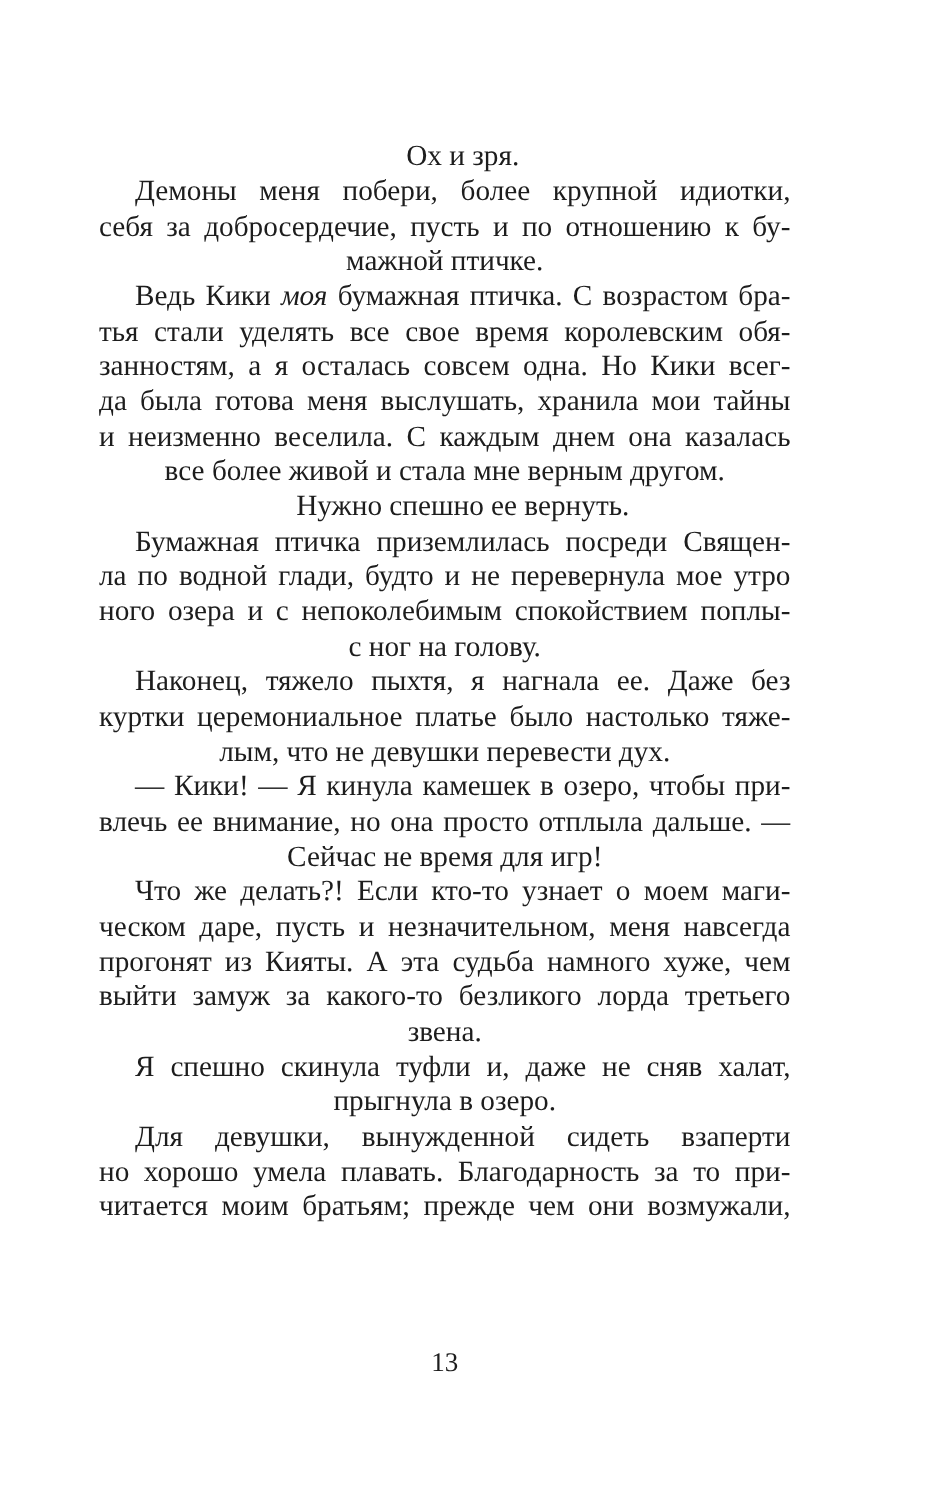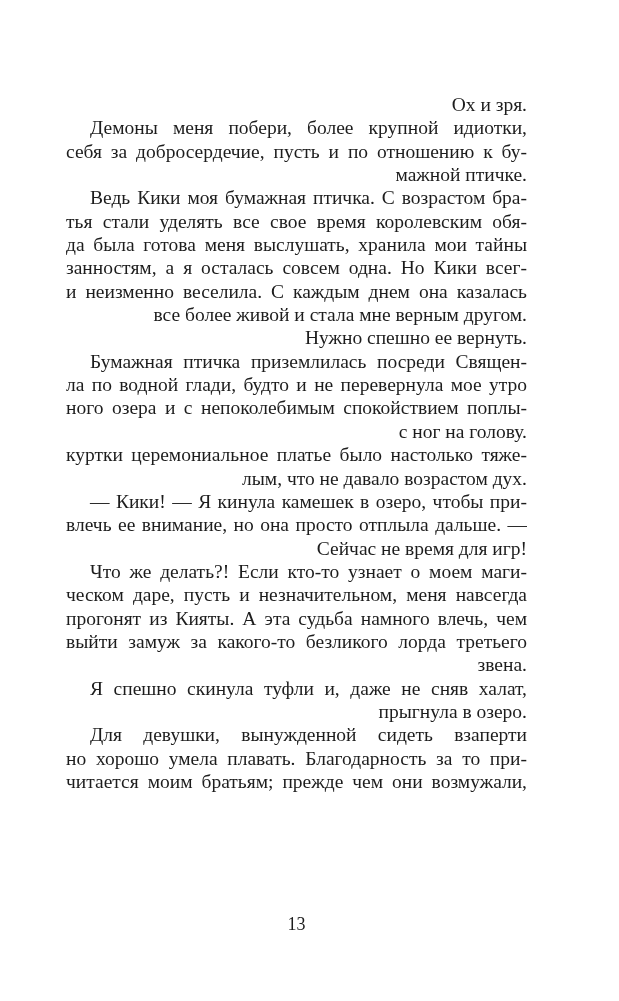--- a/index.html
+++ b/index.html
@@ -24,73 +24,74 @@
     position: absolute;
     left: 66px;
     top: 93px;
     width: 461px;
     overflow: hidden;
   }
   .line {
     font-size: 19.5px;
     line-height: 23.35px;
     height: 23.35px;
-    text-align: right;
+    text-align: center;
     white-space: normal;
     overflow: hidden;
   }
   .line.justify {
     text-align: justify;
     text-align-last: justify;
   }
   .line.indent {
     text-indent: 24px;
   }
   .line .italic {
+    font-style: italic;
   }
   .page-number {
     position: absolute;
     left: 66px;
     top: 898px;
     width: 461px;
     text-align: center;
     font-size: 18px;
     line-height: 20px;
     color: #1d1d1d;
-    margin-top: 16px;
   }
 </style>
 </head>
 <body>
 
 <div class="page">
   <div class="text-block" id="text-block">
       <div class="line indent">Ох и зря.</div>
       <div class="line indent justify">Демоны меня побери, более крупной идиотки,</div>
       <div class="line justify">себя за добросердечие, пусть и по отношению к бу-</div>
       <div class="line">мажной птичке.</div>
       <div class="line indent justify"><span>Ведь Кики </span><span class="italic">моя</span><span> бумажная птичка. С возрастом бра-</span></div>
       <div class="line justify">тья стали уделять все свое время королевским обя-</div>
+      <div class="line justify">занностям, а я осталась совсем одна. Но Кики всег-</div>
       <div class="line justify">да была готова меня выслушать, хранила мои тайны</div>
-      <div class="line justify">занностям, а я осталась совсем одна. Но Кики всег-</div>
       <div class="line justify">и неизменно веселила. С каждым днем она казалась</div>
       <div class="line">все более живой и стала мне верным другом.</div>
       <div class="line indent">Нужно спешно ее вернуть.</div>
       <div class="line indent justify">Бумажная птичка приземлилась посреди Священ-</div>
       <div class="line justify">ла по водной глади, будто и не перевернула мое утро</div>
       <div class="line justify">ного озера и с непоколебимым спокойствием поплы-</div>
       <div class="line">с ног на голову.</div>
+      <div class="line indent justify">Наконец, тяжело пыхтя, я нагнала ее. Даже без</div>
       <div class="line justify">куртки церемониальное платье было настолько тяже-</div>
-      <div class="line">лым, что не давало возрастом дух.</div>
+      <div class="line">лым, что не девушки перевести дух.</div>
       <div class="line indent justify">— Кики! — Я кинула камешек в озеро, чтобы при-</div>
       <div class="line justify">влечь ее внимание, но она просто отплыла дальше. —</div>
       <div class="line">Сейчас не время для игр!</div>
       <div class="line indent justify">Что же делать?! Если кто-то узнает о моем маги-</div>
       <div class="line justify">ческом даре, пусть и незначительном, меня навсегда</div>
-      <div class="line justify">прогонят из Кияты. А эта судьба намного влечь, чем</div>
+      <div class="line justify">прогонят из Кияты. А эта судьба намного хуже, чем</div>
       <div class="line justify">выйти замуж за какого-то безликого лорда третьего</div>
       <div class="line">звена.</div>
       <div class="line indent justify">Я спешно скинула туфли и, даже не сняв халат,</div>
       <div class="line">прыгнула в озеро.</div>
       <div class="line indent justify">Для девушки, вынужденной сидеть взаперти</div>
       <div class="line justify">но хорошо умела плавать. Благодарность за то при-</div>
       <div class="line justify">читается моим братьям; прежде чем они возмужали,</div>
     </div>
   <div class="page-number">13</div>
 </div>

